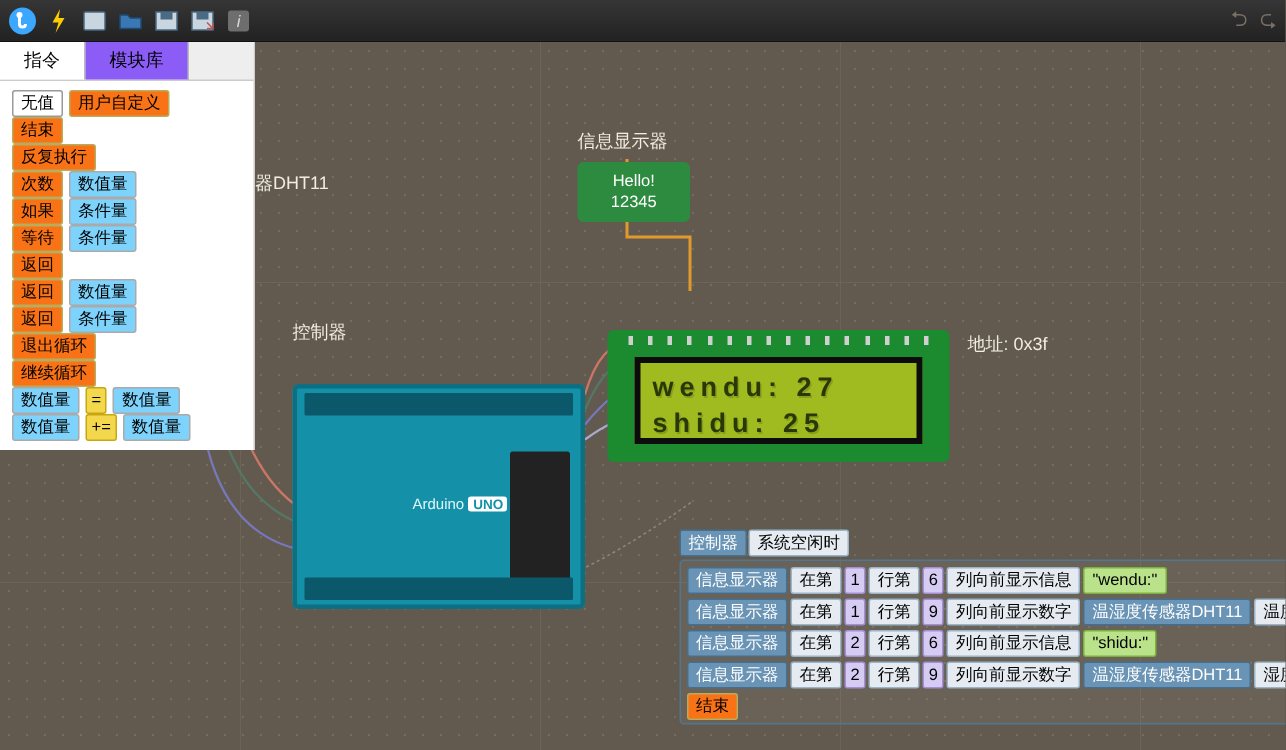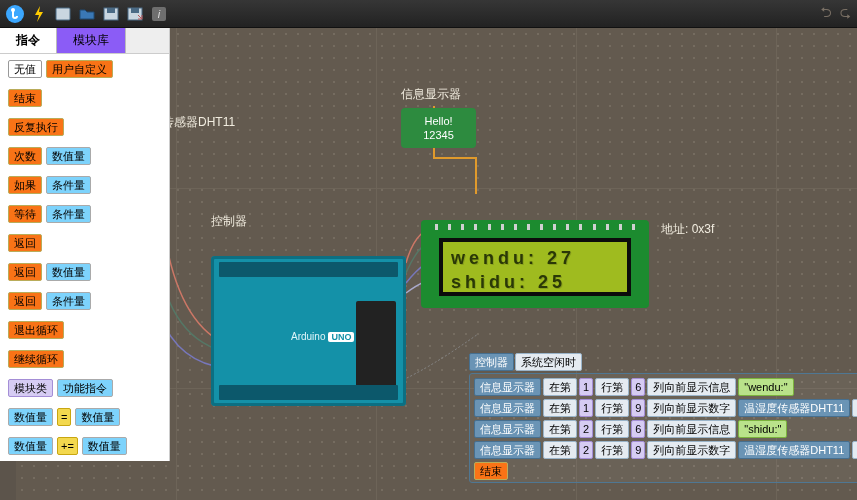--- a/index.html
+++ b/index.html
@@ -7,27 +7,26 @@
   .topbar { height: 28px; background: linear-gradient(#363636,#222); display: flex; align-items: center; padding: 0 6px; gap: 6px; border-bottom: 1px solid #111; }
   .topbar .ico { width: 18px; height: 18px; display: flex; align-items: center; justify-content: center; }
   .logo { width:20px;height:20px;border-radius:50%;background:#3ba7ff;display:flex;align-items:center;justify-content:center; }
   .canvas { position: absolute; left: 0; top: 28px; right: 0; bottom: 0; background: #635a4f;
     background-image:
       linear-gradient(#6d6458 1px, transparent 1px),
       linear-gradient(90deg,#6d6458 1px,transparent 1px),
       radial-gradient(#756c60 1px, transparent 1px);
     background-size: 200px 200px, 200px 200px, 12px 12px;
     background-position: -40px -40px, -40px -40px, 0 0;
-    margin-left: 16px;
   }
   .sidebar { position:absolute; left:0; top:28px; width:170px; background:#fff; border-right:1px solid #ccc; }
   .tabstrip { display:flex; background:#eee; border-bottom:1px solid #ccc; }
   .tab { padding:4px 16px; font-size:12px; background:#8b5cf6; border-right:1px solid #bbb; cursor:pointer; }
-  .tab.active { background:#fff; font-weight:700; }
-  .cmdlist { padding:6px 6px 6px 8px; display:flex; flex-direction:column; gap:11px; font-size:12px; }
+  .tab.active { background:#fff; font-weight:400; }
+  .cmdlist { padding:6px 6px 6px 8px; display:flex; flex-direction:column; font-size:12px; }
   .row { display:flex; gap:4px; align-items:center; }
   .chip { border:1px solid #999; border-radius:2px; padding:1px 5px; font-size:11px; line-height:14px; white-space:nowrap; cursor:grab; }
   .c-khaki { background:#f97316; border-color:#b9ac5a; }
   .c-grey  { background:#7dd3fc; border-color:#aaa; }
   .c-purple{ background:#d6ccf3; border-color:#a48ed6; }
   .c-yellow{ background:#f3d84e; border-color:#c8a611; }
   .c-steel { background:#6a94b5; color:#fff; border-color:#466f8f; }
   .c-light { background:#e5ebf1; border-color:#9ab4c9; }
   .c-green { background:#b9e28a; border-color:#7bb23d; }
   .c-white { background:#fff; border-color:#999; }
@@ -249,24 +248,20 @@
         <span class="chip c-khaki">返回</span>
         <span class="chip c-grey">条件量</span>
       </div>
     <div class="row">
         <span class="chip c-khaki">退出循环</span>
       </div>
     <div class="row">
         <span class="chip c-khaki">继续循环</span>
       </div>
     <div class="row">
-        <span class="chip c-purple">模块类</span>
-        <span class="chip c-grey">功能指令</span>
-      </div>
-    <div class="row">
         <span class="chip c-grey">数值量</span>
         <span class="chip c-yellow sq">=</span>
         <span class="chip c-grey">数值量</span>
       </div>
     <div class="row">
         <span class="chip c-grey">数值量</span>
         <span class="chip c-yellow sq">+=</span>
         <span class="chip c-grey">数值量</span>
       </div>
   </div>

